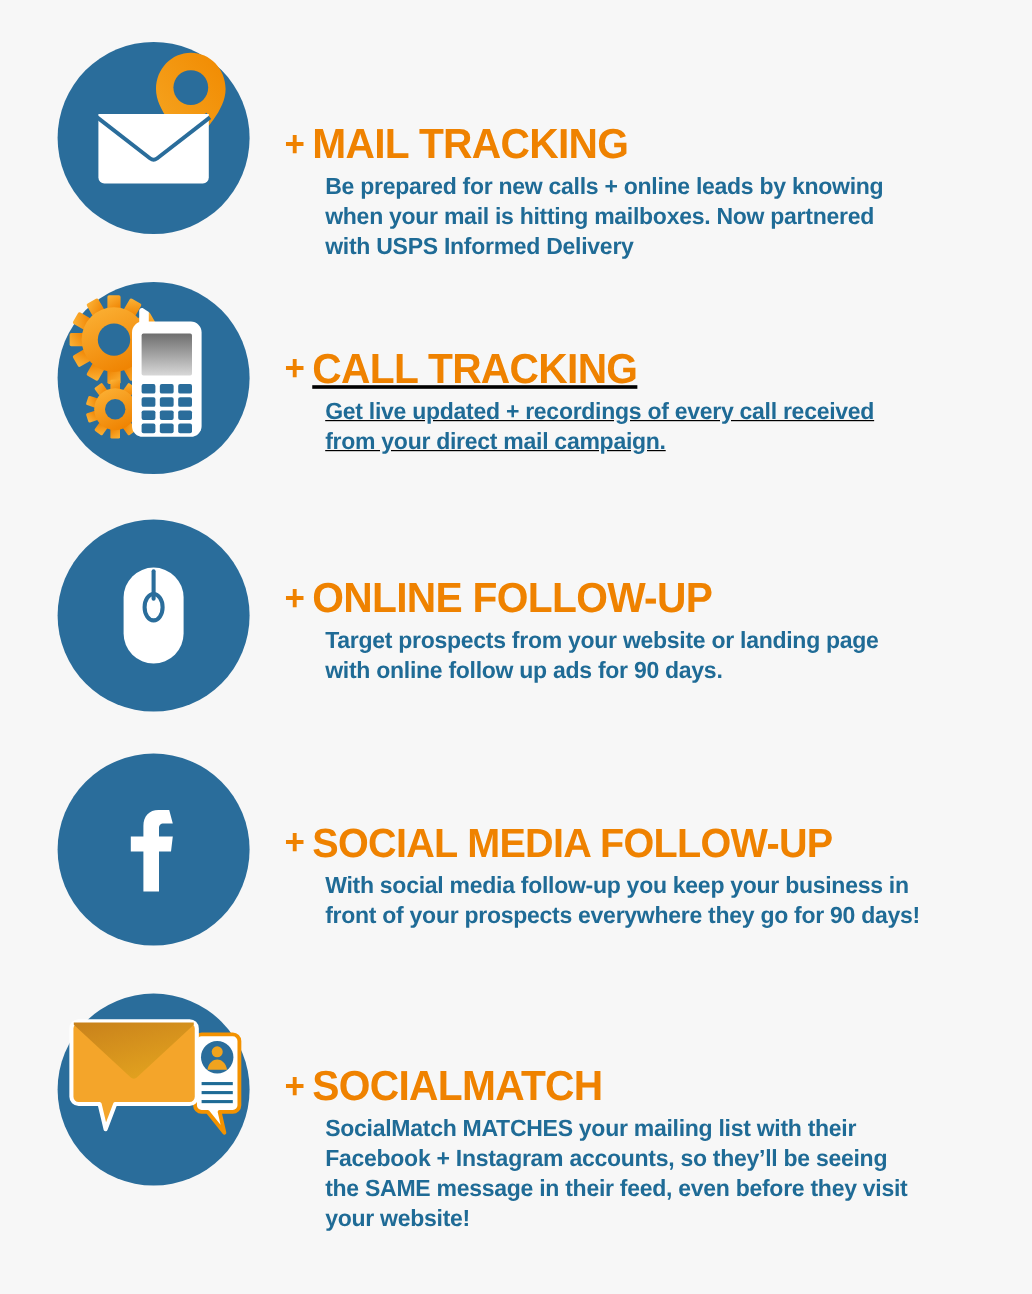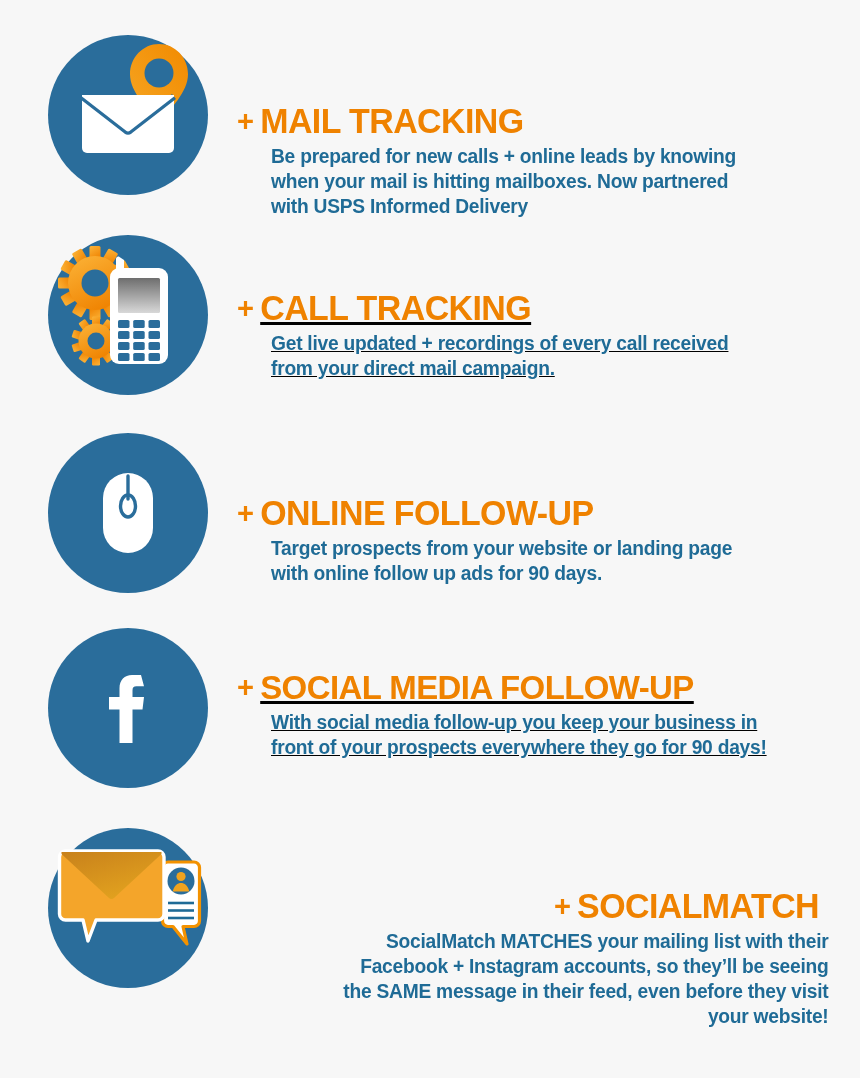--- a/index.html
+++ b/index.html
@@ -85,30 +85,30 @@
   #row-mail          { top: 35px; }
   #row-mail .icon-badge   { top: 0px; }
   #row-mail .feature-text { top: 68px; }
 
   #row-call          { top: 235px; }
   #row-call .icon-badge   { top: 0px; }
   #row-call .feature-text { top: 55px; text-decoration: underline; }
 
   #row-online        { top: 433px; }
   #row-online .icon-badge   { top: 0px; }
-  #row-online .feature-text { top: 62px; }
+  #row-online .feature-text { top: 48px; }
 
   #row-social        { top: 628px; }
   #row-social .icon-badge   { top: 0px; }
-  #row-social .feature-text { top: 42px; text-decoration: underline; }
+  #row-social .feature-text { top: 58px; }
   #row-social .feature-heading { font-size: 34px; }
 
   #row-match         { top: 828px; }
   #row-match .icon-badge   { top: 0px; }
-  #row-match .feature-text { top: 60px; text-align: right; }
+  #row-match .feature-text { top: 60px; }
 </style>
 </head>
 <body>
 
 <div class="feature-list">
 
   <div class="feature-row" id="row-mail">
     <div class="icon-badge">
       <svg viewBox="0 0 160 160" xmlns="http://www.w3.org/2000/svg">
         <defs>

